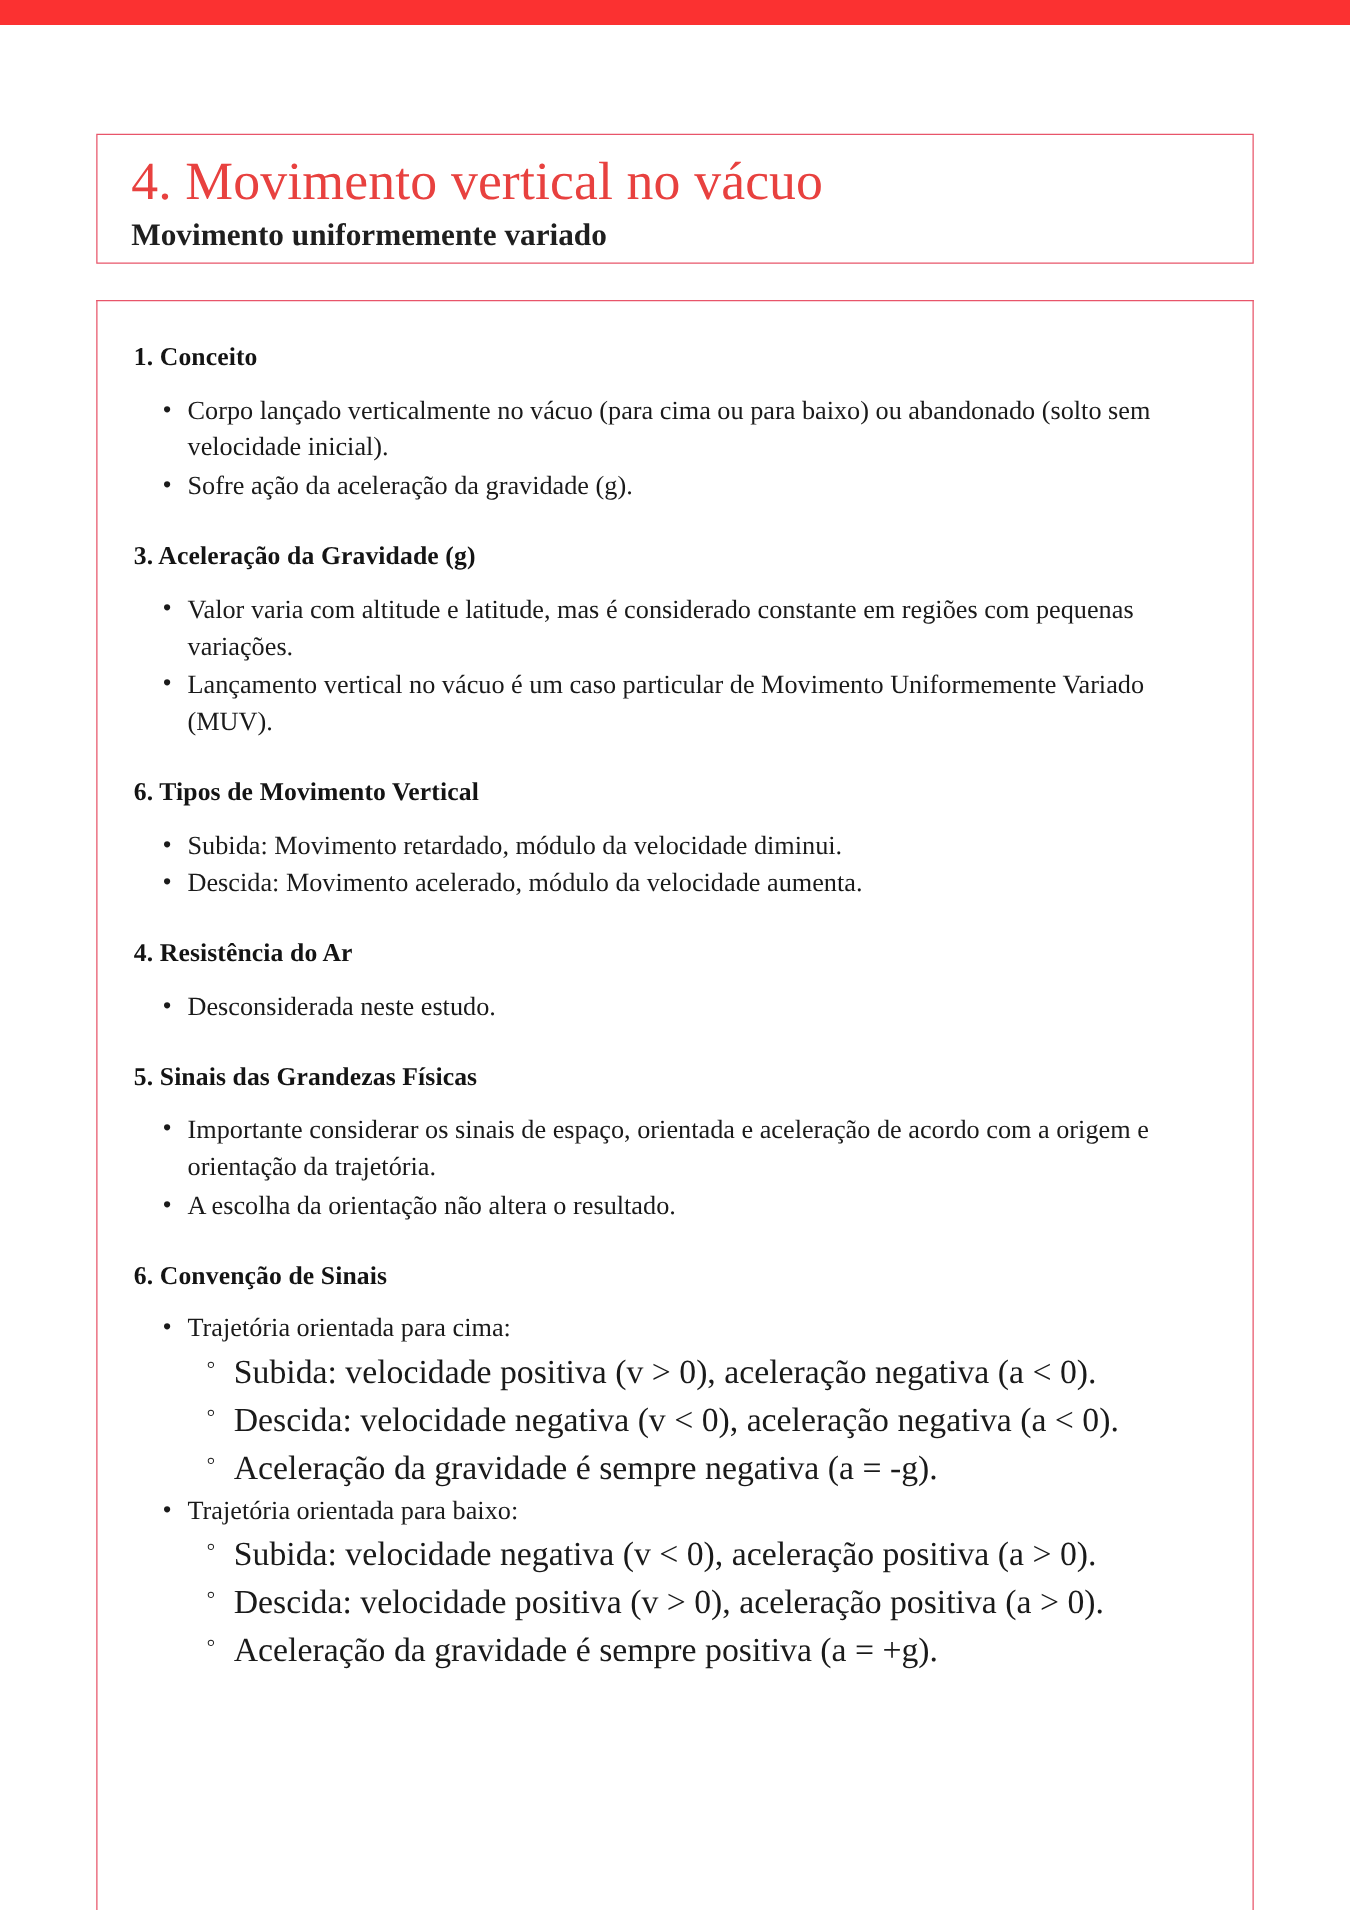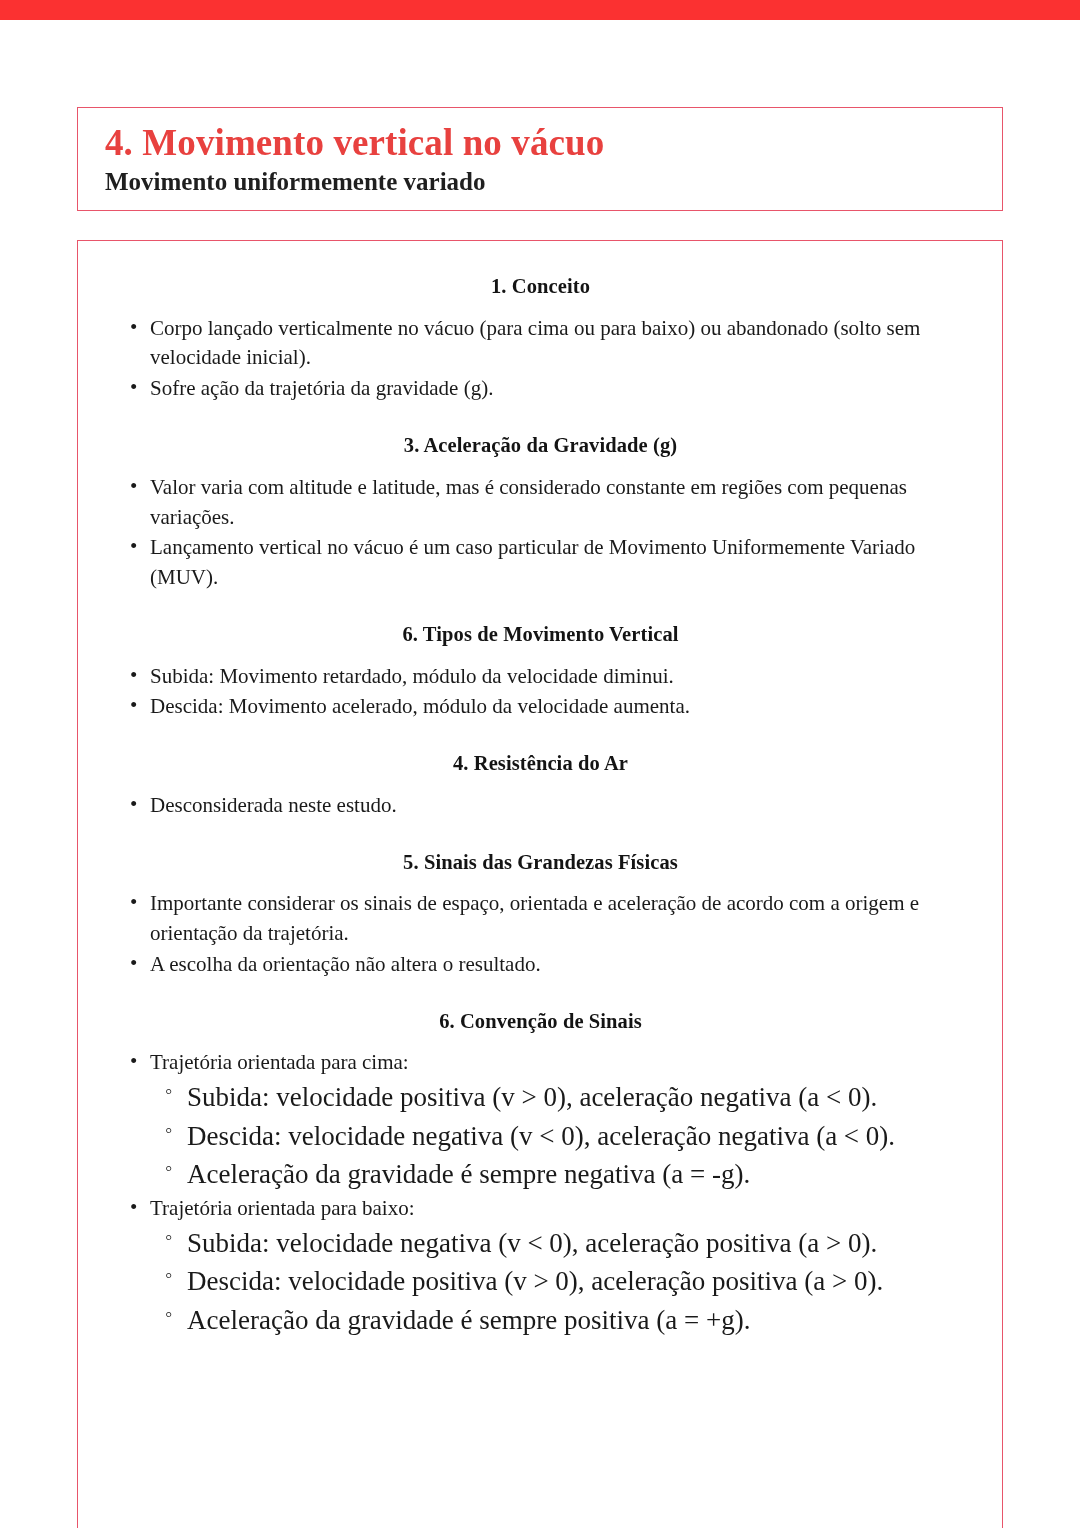--- a/index.html
+++ b/index.html
@@ -43,22 +43,22 @@
     width: 926px;
     height: 104px;
     border: 1.5px solid #e8556a;
     box-sizing: border-box;
     background: #ffffff;
   }
   .header-inner {
     padding: 14px 0 0 27px;
   }
   .doc-title {
-    font-size: 37px;
-    font-weight: bold;
+    font-size: 43px;
+    font-weight: normal;
     color: #e8413f;
     line-height: 1.12;
     letter-spacing: 0.1px;
     margin: 0;
     white-space: nowrap;
   }
   .doc-subtitle {
     font-size: 25px;
     font-weight: bold;
     color: #1f1f1f;
@@ -84,21 +84,20 @@
   }
 
   
   .sec-heading {
     font-size: 20.5px;
     font-weight: bold;
     color: #141414;
     margin: 0 0 6px 0;
     line-height: 1.3;
     letter-spacing: 0.1px;
-    text-align: center;
   }
   .section {
     margin-bottom: 28px;
   }
   .section:last-child {
     margin-bottom: 0;
   }
 
   
   ul.bullets {
@@ -161,21 +160,21 @@
     </div>
   </div>
 
   <div class="content-box" style="border-color: rgb(232, 85, 106);">
     <div class="content-inner" id="sections-container">
 
     <div class="section">
           <div class="sec-heading">1. Conceito</div>
           <ul class="bullets">
             <li><span>Corpo lançado verticalmente no vácuo (para cima ou para baixo) ou abandonado (solto sem velocidade inicial).</span></li>
-            <li><span>Sofre ação da trajetória da gravidade (g).</span></li>
+            <li><span>Sofre ação da aceleração da gravidade (g).</span></li>
           </ul>
         </div>
         <div class="section">
           <div class="sec-heading">3. Aceleração da Gravidade (g)</div>
           <ul class="bullets">
             <li><span>Valor varia com altitude e latitude, mas é considerado constante em regiões com pequenas variações.</span></li>
             <li><span>Lançamento vertical no vácuo é um caso particular de Movimento Uniformemente Variado (MUV).</span></li>
           </ul>
         </div>
         <div class="section">

